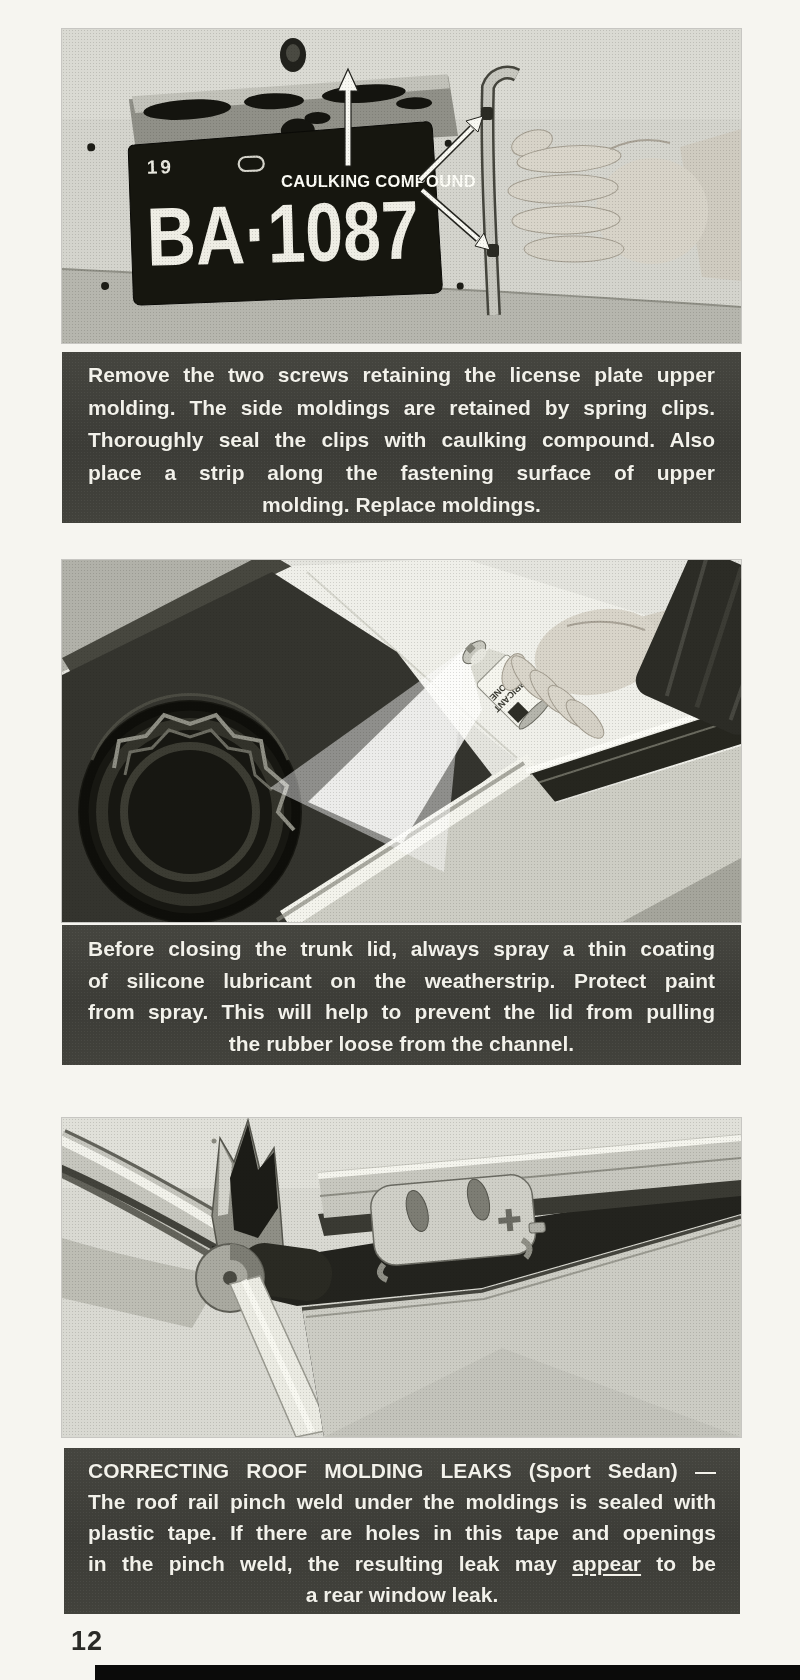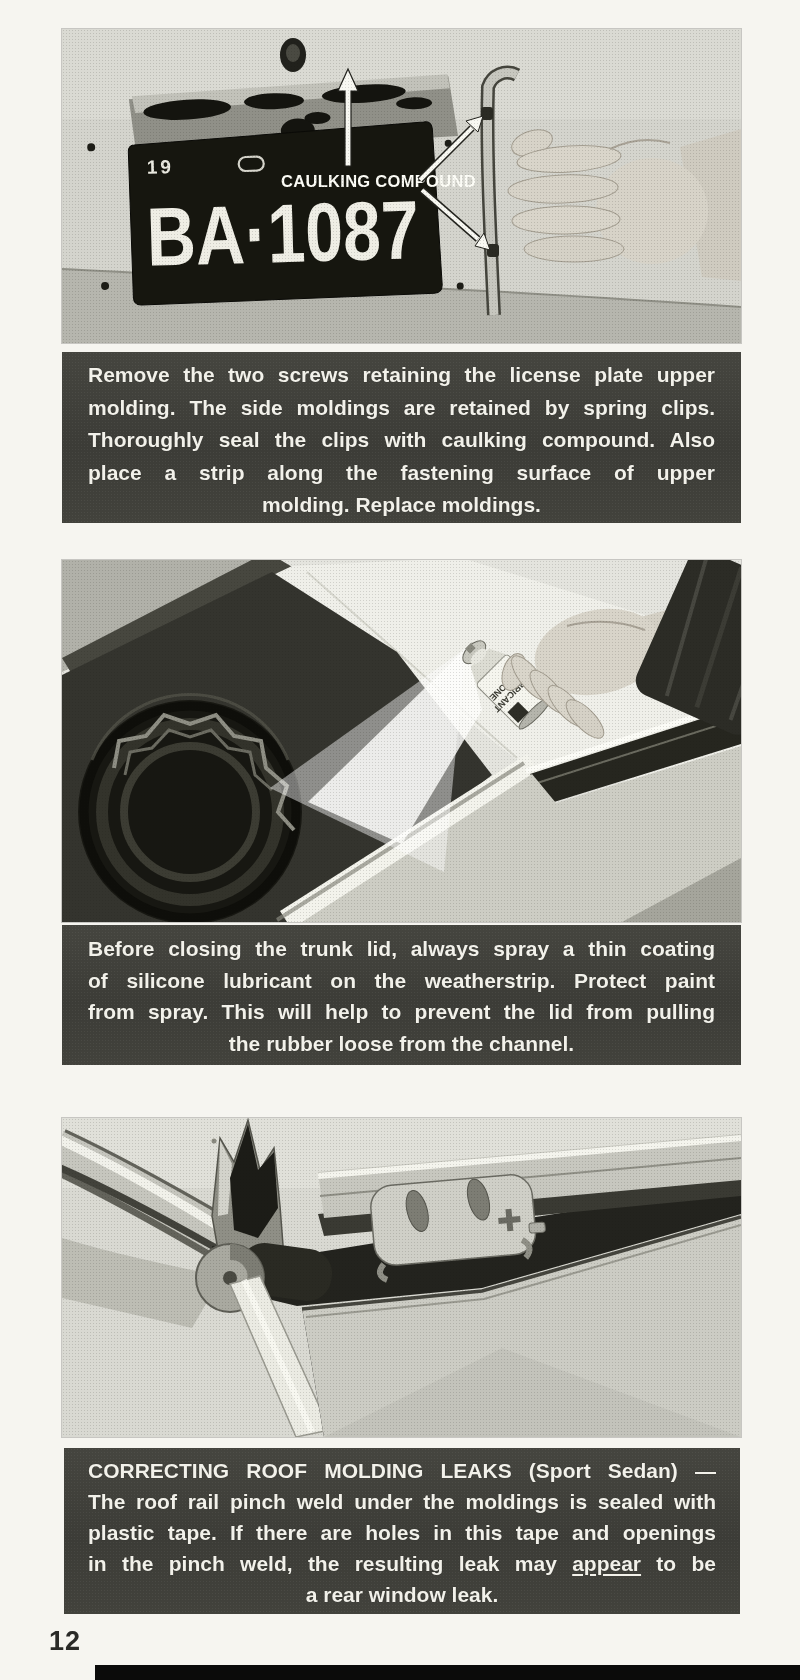--- a/index.html
+++ b/index.html
@@ -35,21 +35,21 @@
     background-size:3px 3px;
   }
   #caption1{top:352px;height:171px;padding:7px 26px;font-size:21px;line-height:32.5px;}
   #caption2{top:925px;height:140px;padding:8px 26px;font-size:21px;line-height:31.5px;}
   #caption3{top:1448px;left:64px;width:676px;height:166px;padding:7px 24px;font-size:21px;line-height:31px;}
   .cap-line{text-align:justify;text-align-last:justify;white-space:normal;}
   .cap-line.center{text-align:center;text-align-last:center;}
   .u{text-decoration:underline;text-underline-offset:3px;text-decoration-thickness:2px;}
 
   .page-number{
-    position:absolute;left:49px;top:1626px;
+    position:absolute;left:71px;top:1626px;
     font-size:27px;font-weight:bold;color:#2a2a27;letter-spacing:1px;
   }
   .bottom-bar{
     position:absolute;left:95px;top:1665px;width:705px;height:15px;
     background:#0b0b0a;
   }
 </style>
 </head>
 <body>
 

